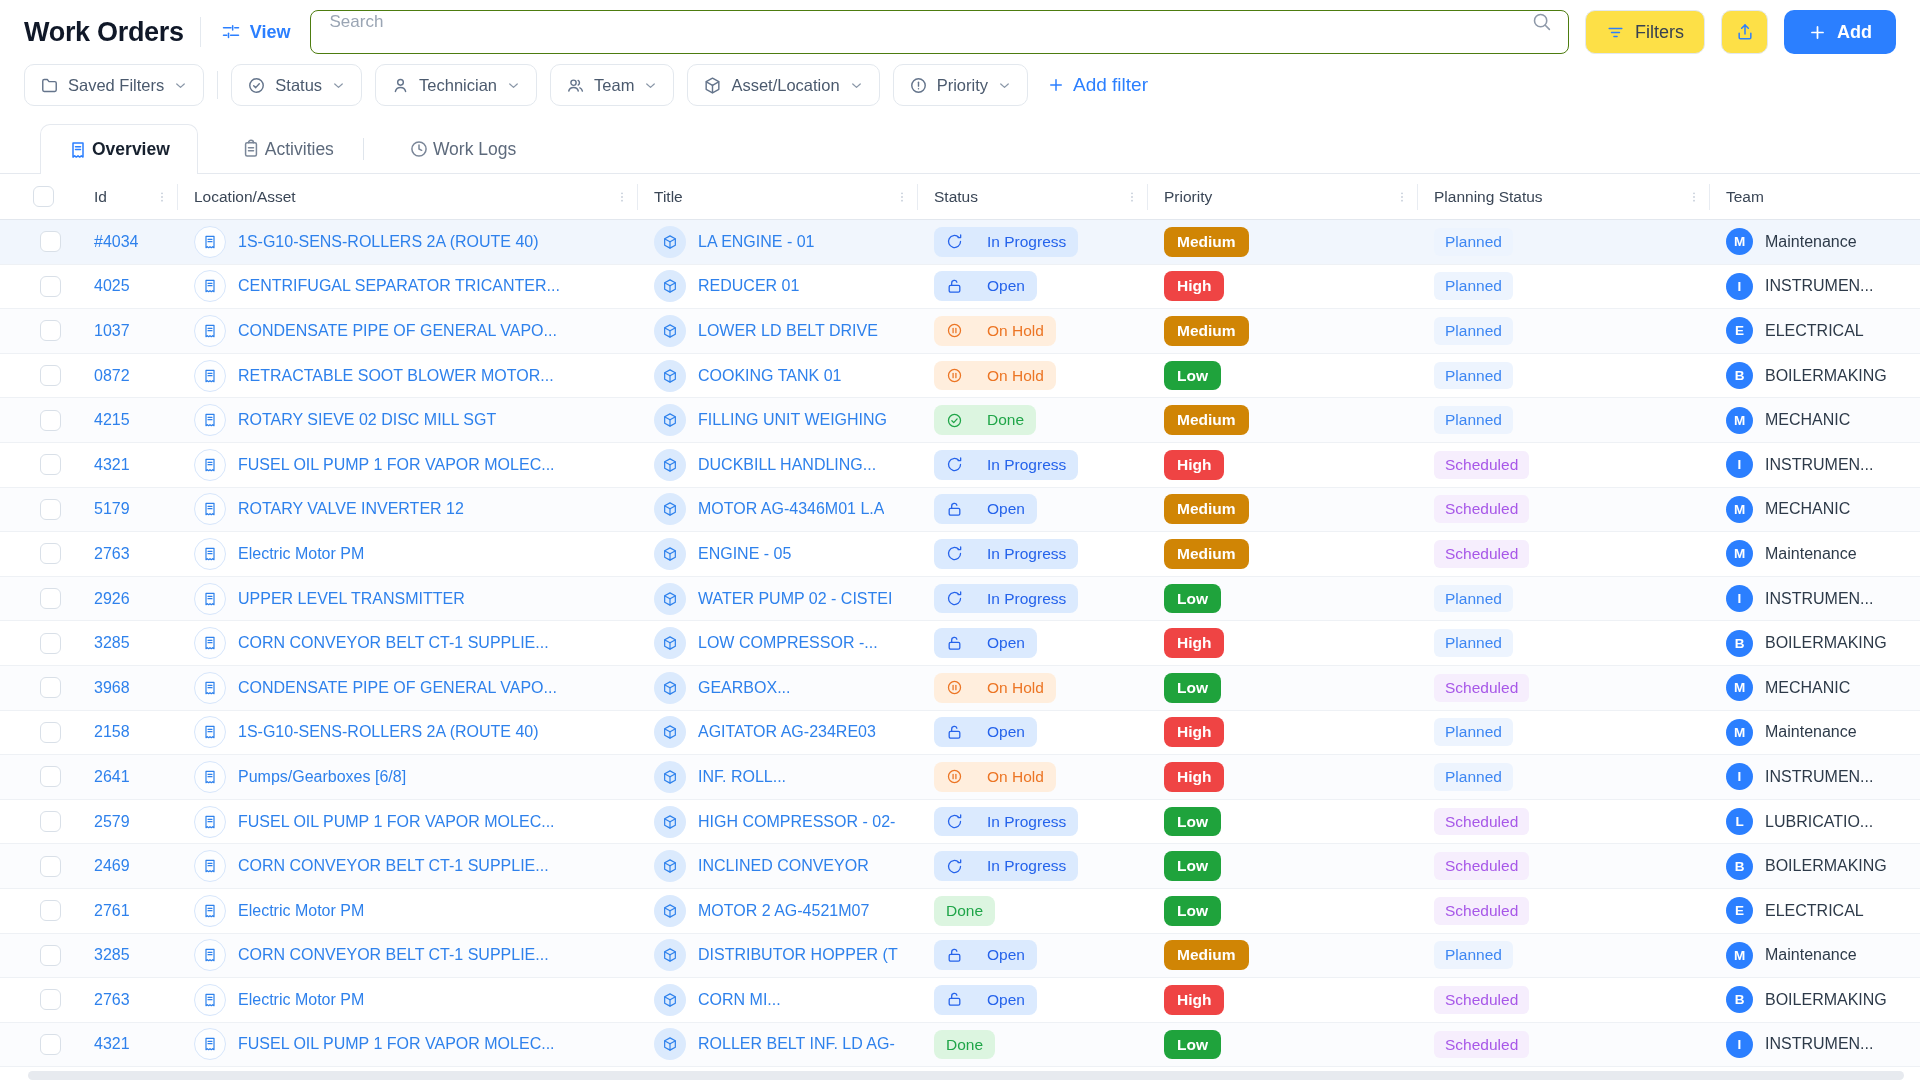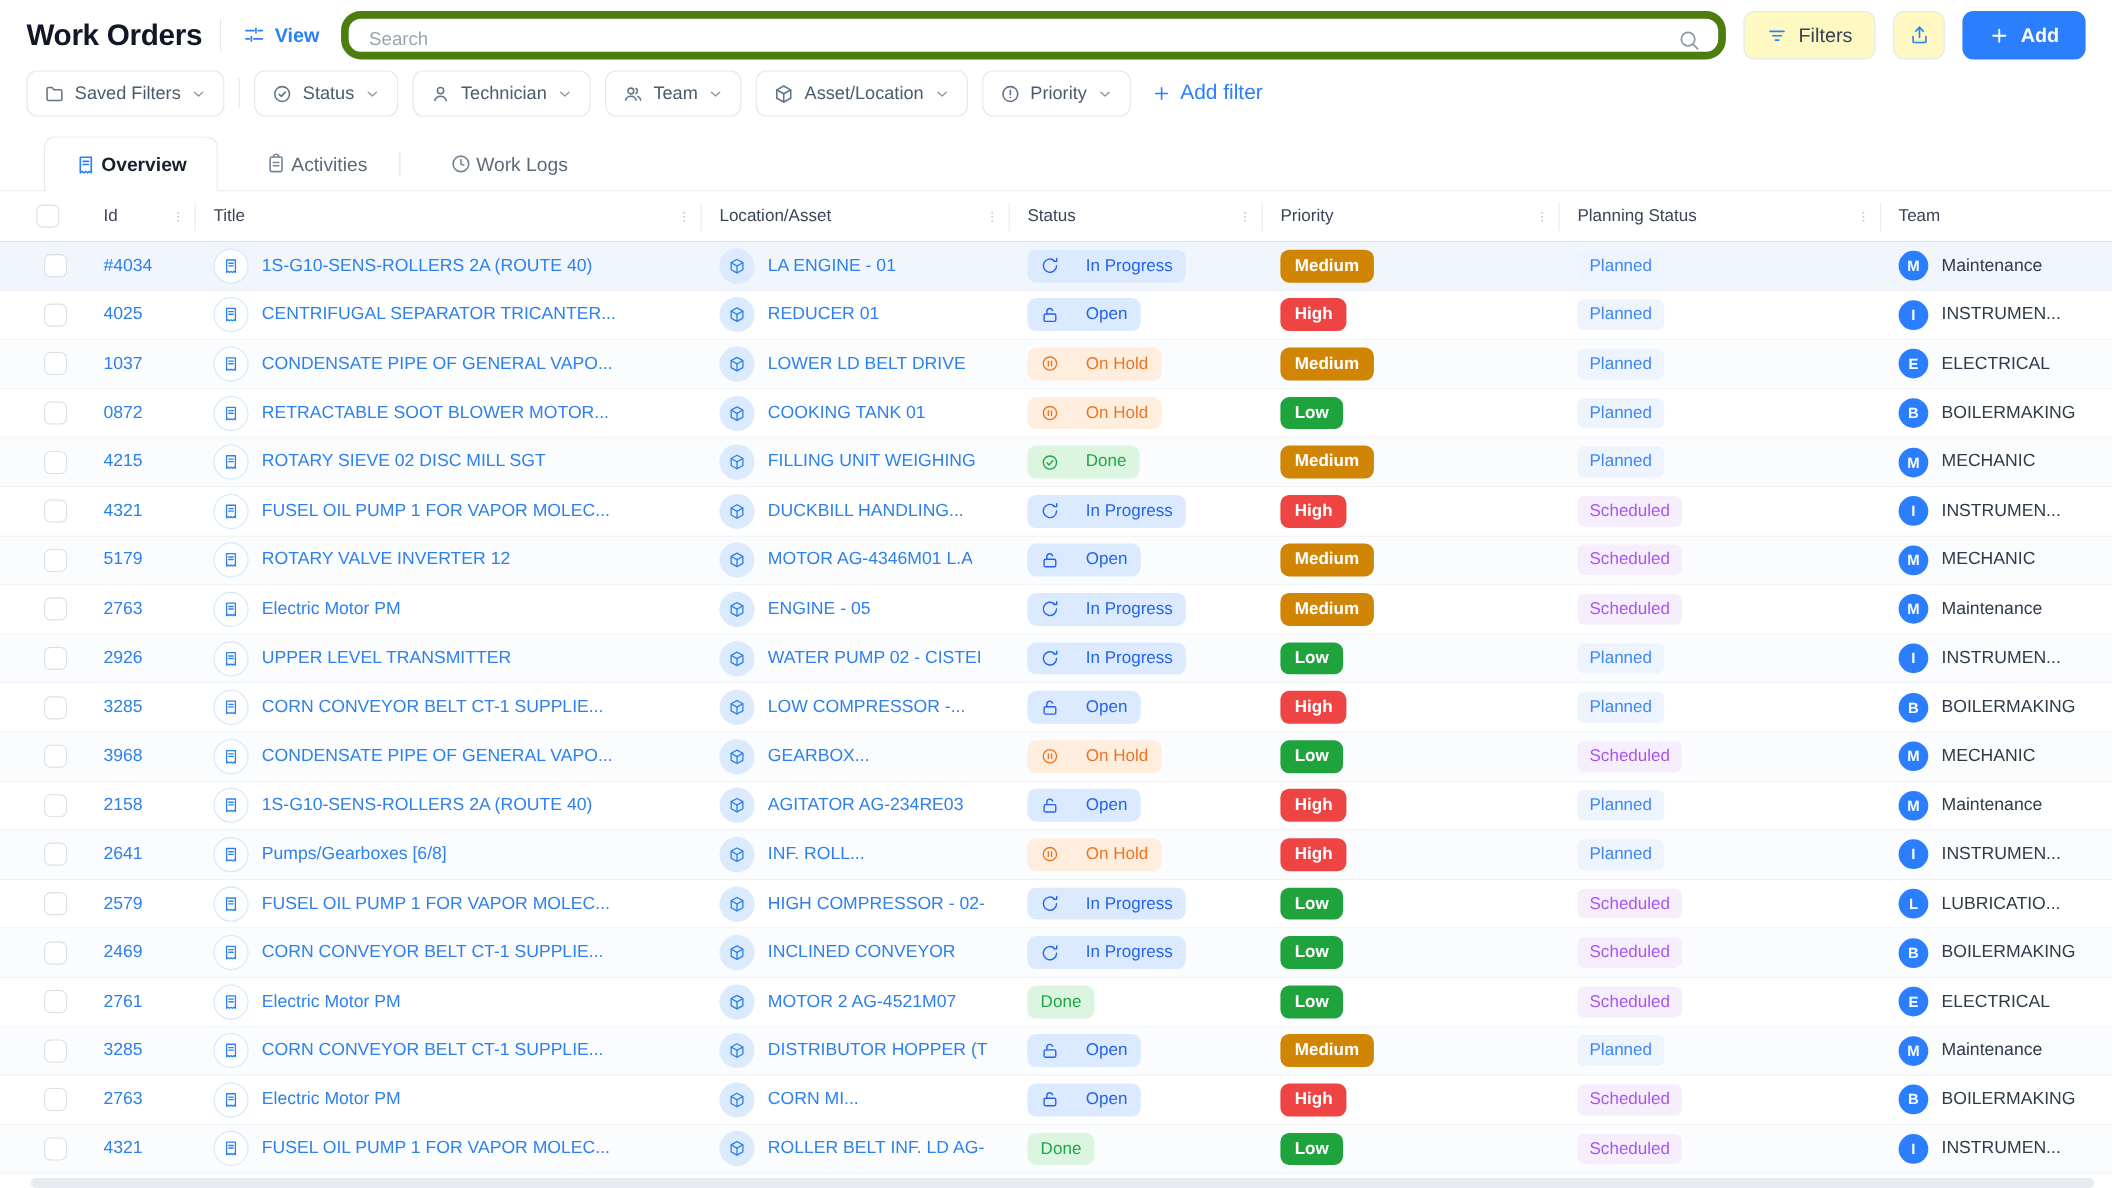--- a/index.html
+++ b/index.html
@@ -8,25 +8,25 @@
     width:1920px; height:1080px; overflow:hidden; background:#fff;
     font-family:"Liberation Sans", sans-serif; color:#1f2937;
   }
   svg.ic { stroke:currentColor; fill:none; stroke-width:1.8; stroke-linecap:round; stroke-linejoin:round; flex:none; }
 
   
   .topbar { display:flex; align-items:center; gap:16px; padding:10px 24px 0 24px; height:54px; }
   .page-title { font-size:27px; font-weight:700; margin:0; color:#101828; letter-spacing:-0.3px; white-space:nowrap; }
   .vdiv { width:1px; height:30px; background:#e4e9ef; }
   .view-btn { display:flex; align-items:center; gap:9px; color:var(--accent); font-size:18px; font-weight:600; background:none; border:none; cursor:pointer; padding:0 4px; }
-  .search-wrap { flex:1; height:44px; border:7px solid #4d7c0f; border-radius:18px; display:flex; align-items:flex-end; padding:0 16px; gap:10px; background:#fff; }
+  .search-wrap { flex:1; height:44px; border:1px solid #4d7c0f; border-radius:8px; display:flex; align-items:flex-start; padding:0 16px; gap:10px; background:#fff; }
   .search-wrap input { border:none; outline:none; flex:1; font-size:17px; color:#334155; font-family:inherit; background:transparent; }
   .search-wrap input::placeholder { color:#9aa5b4; }
   .search-icon { color:#8e99a9; }
-  .btn { height:44px; border-radius:10px; border:1px solid #e3e8ee; background:#fef9c3; display:flex; align-items:center; gap:10px; padding:0 20px; font-size:18px; color:#374151; font-family:inherit; cursor:pointer; }
+  .btn { height:44px; border-radius:10px; border:1px solid #e3e8ee; background:#fde047; display:flex; align-items:center; gap:10px; padding:0 20px; font-size:18px; color:#374151; font-family:inherit; cursor:pointer; }
   .btn .blue { color:var(--accent); }
   .btn.icon-only { width:47px; justify-content:center; padding:0; color:var(--accent); }
   .btn.primary { background:var(--accent); border:none; color:#fff; font-weight:600; padding:0 24px; gap:10px; }
 
   
   .filterbar { display:flex; align-items:center; gap:13px; padding:10px 24px 0 24px; height:52px; }
   .fbtn { height:42px; border:1px solid #e3e8ee; border-radius:10px; background:#fff; display:flex; align-items:center; gap:9px; padding:0 15px; font-size:16.5px; color:#4b5a6e; font-family:inherit; cursor:pointer; }
   .fbtn .fic { color:#64748b; }
   .fbtn .chev { color:#8a97a8; }
   .fdiv { width:1px; height:28px; background:#e3e8ee; }
@@ -304,30 +304,30 @@
     <div class="th">
       <span>Id</span>
       <span class="coltools">
           <svg class="ic dots" width="16" height="16">
             <use href="#i-dots-vertical"></use>
           </svg>
           <i class="cdiv"></i>
         </span>
     </div>
     <div class="th">
-      <span>Title</span>
+      <span>Location/Asset</span>
       <span class="coltools">
           <svg class="ic dots" width="16" height="16">
             <use href="#i-dots-vertical"></use>
           </svg>
           <i class="cdiv"></i>
         </span>
     </div>
     <div class="th">
-      <span>Location/Asset</span>
+      <span>Title</span>
       <span class="coltools">
           <svg class="ic dots" width="16" height="16">
             <use href="#i-dots-vertical"></use>
           </svg>
           <i class="cdiv"></i>
         </span>
     </div>
     <div class="th">
       <span>Status</span>
       <span class="coltools">

